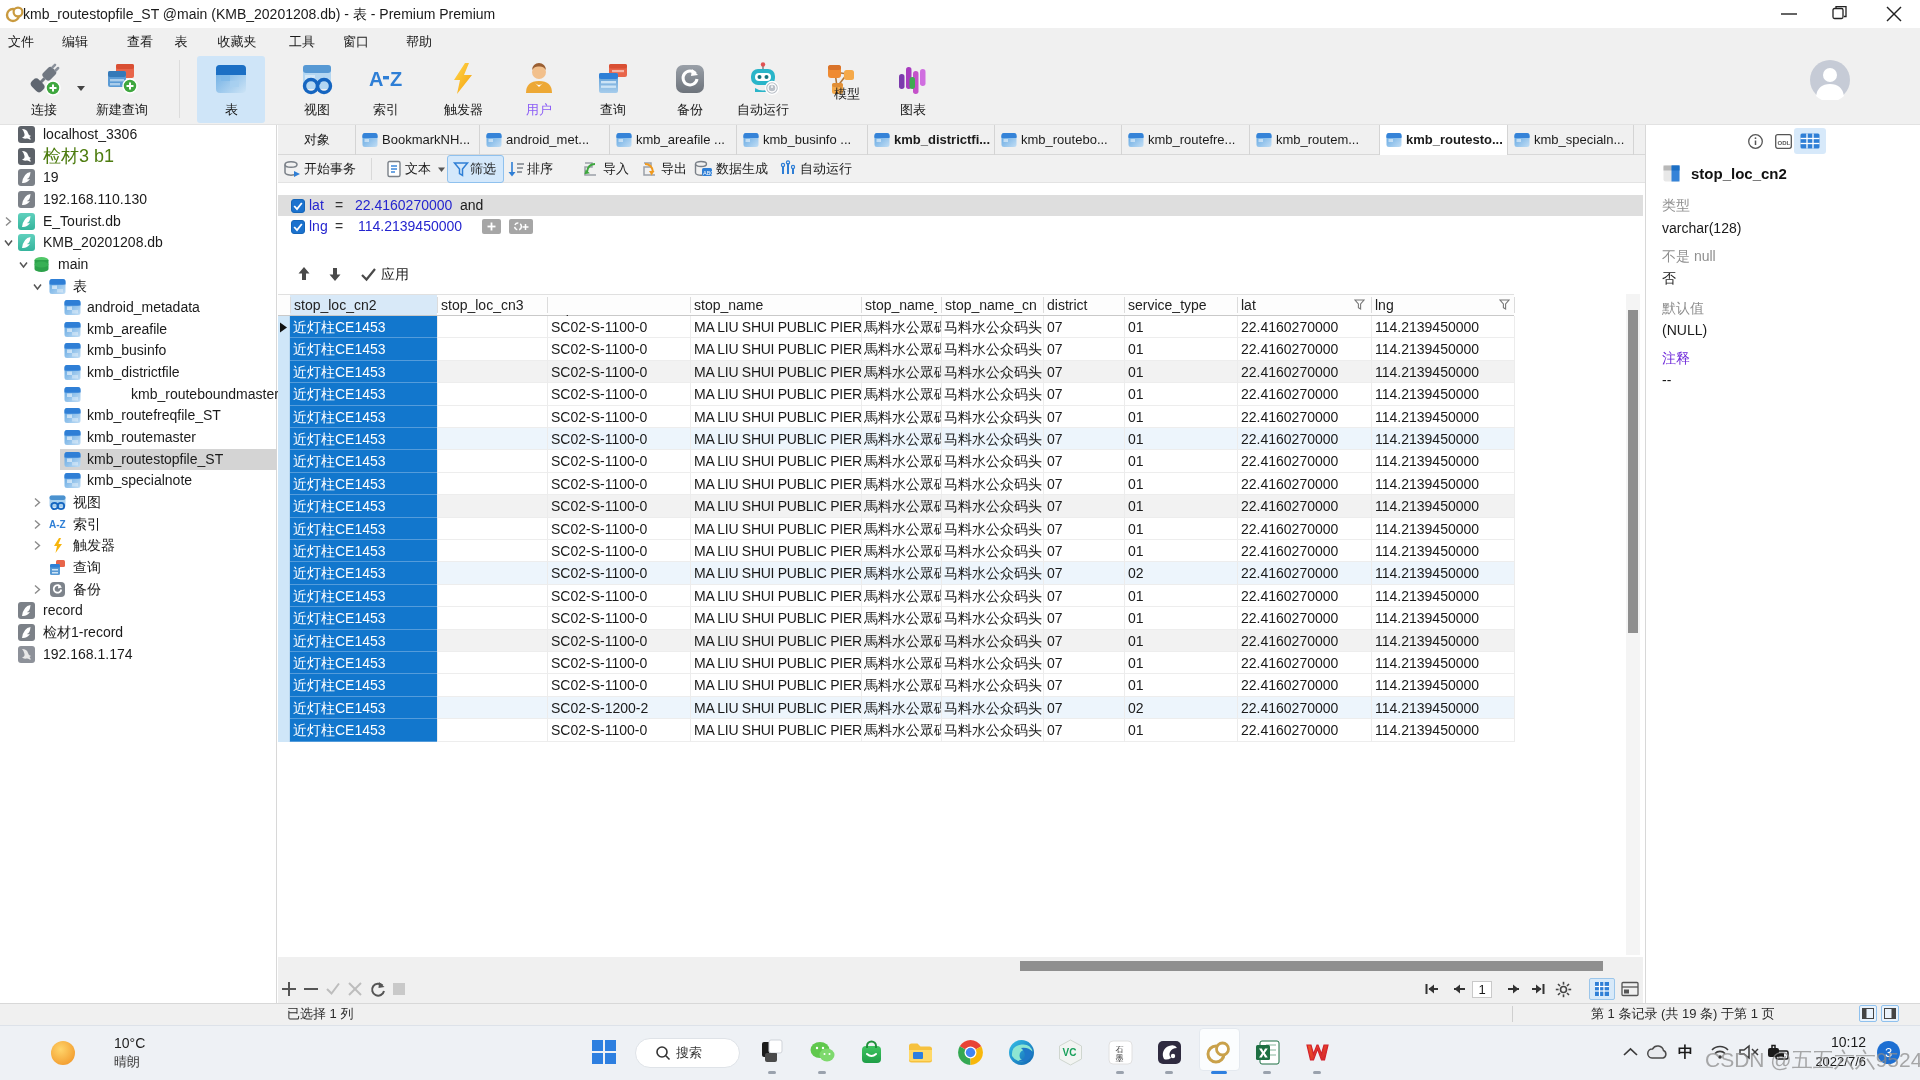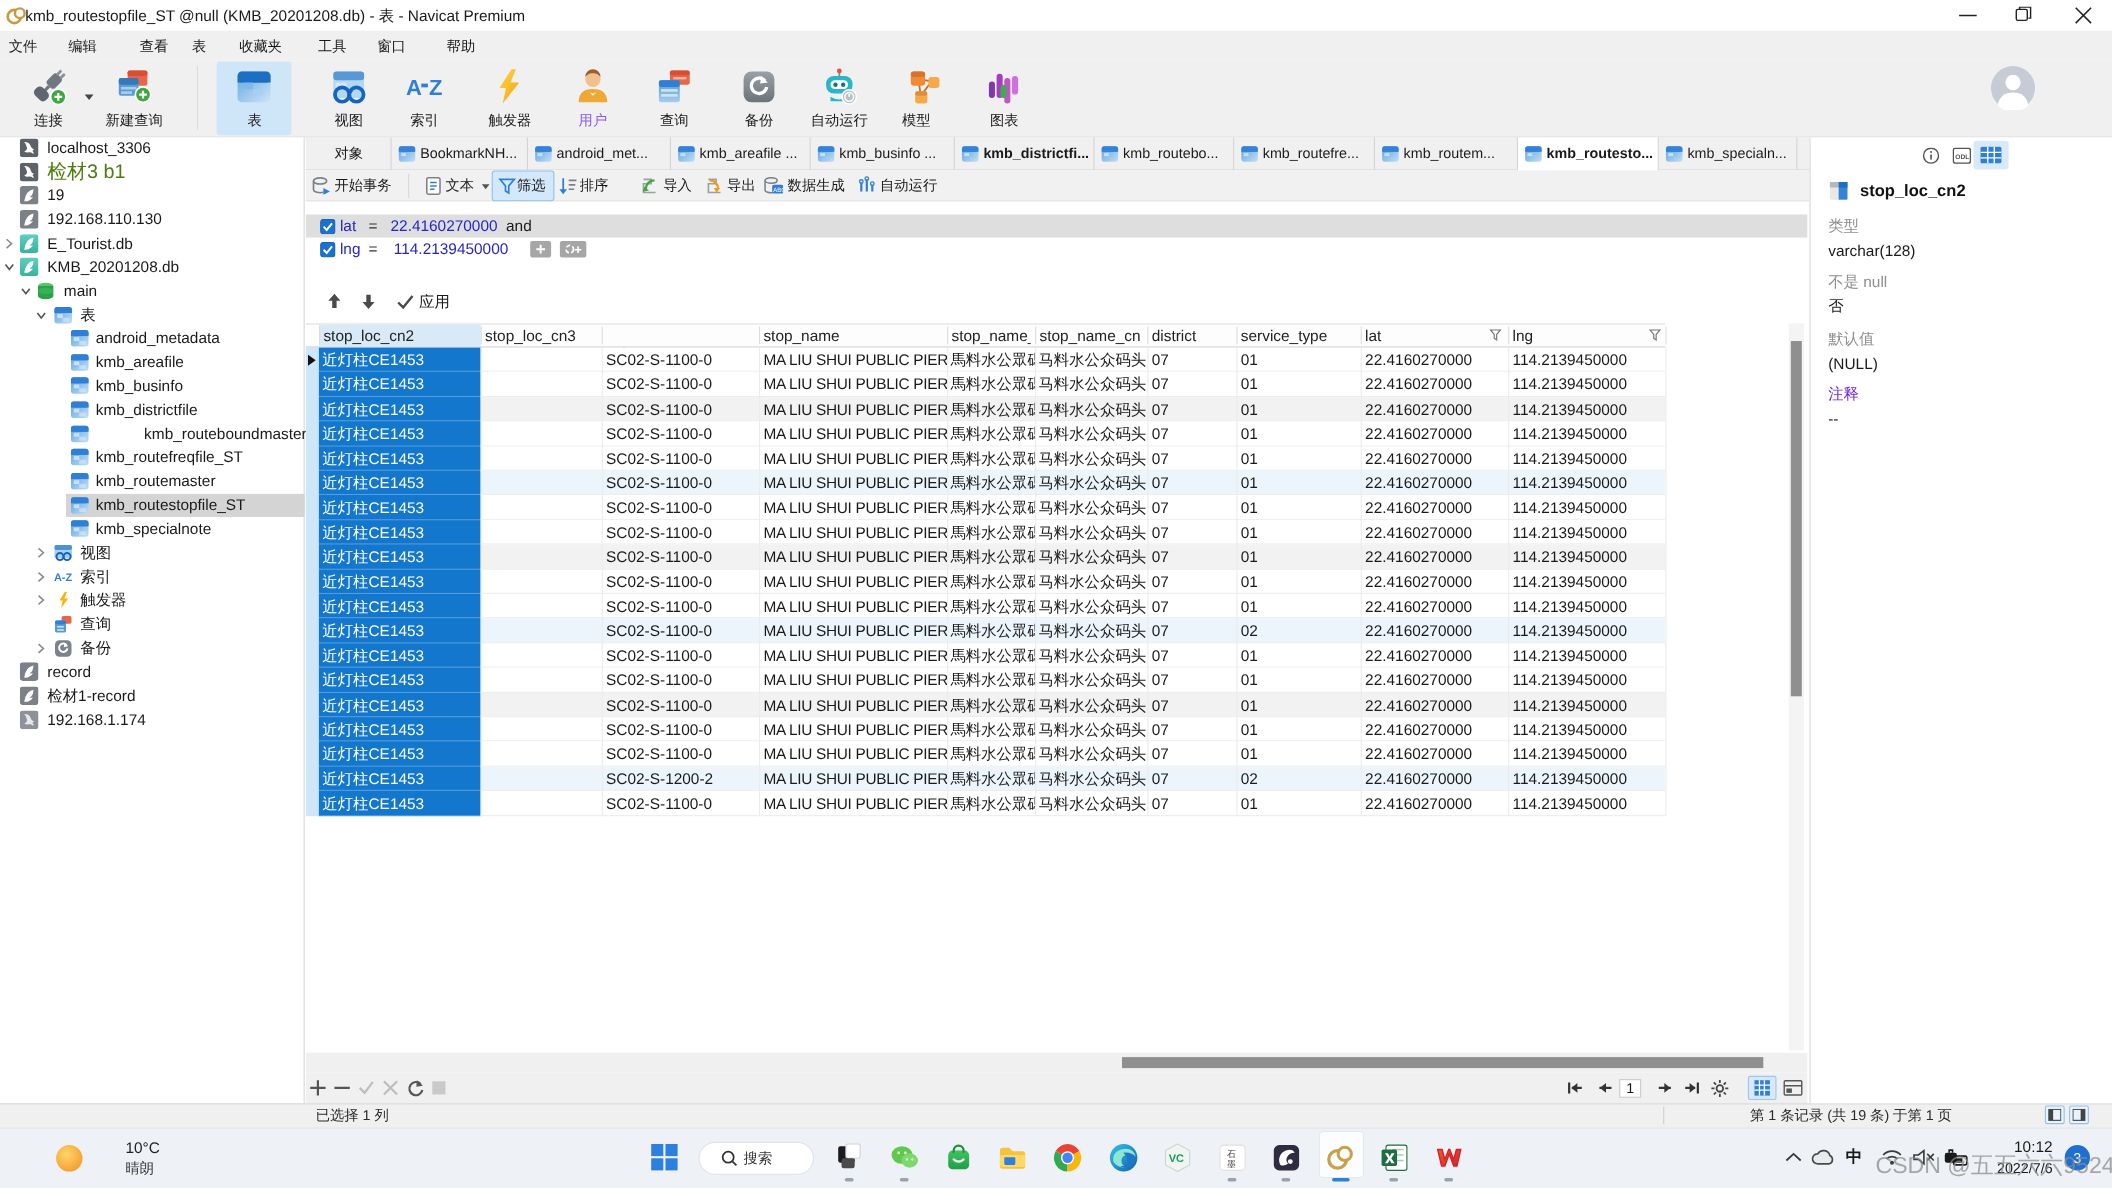--- a/index.html
+++ b/index.html
@@ -3,21 +3,21 @@
 *{margin:0;padding:0;box-sizing:border-box;}
 html,body{width:1920px;height:1080px;overflow:hidden;}
 body{font-family:"Liberation Sans",sans-serif;position:relative;background:#fff;}
 .ab{position:absolute;}
 </style></head><body>
 <div style="position:absolute;left:0px;top:0px;width:1920px;height:28px;background:#ffffff;"></div>
 <svg class="ab" style="left:5px;top:4px" width="20" height="20" viewBox="0 0 20 20">
     <circle cx="8" cy="11" r="6" fill="none" stroke="#c99a3f" stroke-width="2.4"></circle>
     <circle cx="13" cy="8" r="4.4" fill="#fff" stroke="#c99a3f" stroke-width="2.2"></circle>
   </svg>
-<div style="position:absolute;left:23px;top:0px;width:700px;height:28px;font-size:14px;line-height:28px;color:#1a1a1a;text-align:left;white-space:nowrap;overflow:hidden;">kmb_routestopfile_ST @null (KMB_20201208.db) - 表 - Navicat Premium</div>
+<div style="position:absolute;left:23px;top:0px;width:700px;height:28px;font-size:14px;line-height:28px;color:#1a1a1a;text-align:left;white-space:nowrap;overflow:hidden;">kmb_routestopfile_ST @main (KMB_20201208.db) - 表 - Premium Premium</div>
 <svg class="ab" style="left:1779px;top:6px" width="130" height="16" viewBox="0 0 130 16">
     <line x1="2" y1="8" x2="18" y2="8" stroke="#222" stroke-width="1.4"></line>
     <rect x="54" y="2.5" width="10" height="10" rx="1.5" fill="none" stroke="#222" stroke-width="1.3"></rect>
     <path d="M 57 2.5 v -2 h 10 v 10 h -2" fill="none" stroke="#222" stroke-width="1.3"></path>
     <line x1="108" y1="1" x2="122" y2="15" stroke="#222" stroke-width="1.4"></line>
     <line x1="122" y1="1" x2="108" y2="15" stroke="#222" stroke-width="1.4"></line>
   </svg>
 <div style="position:absolute;left:0px;top:28px;width:1920px;height:27px;background:#f0f0f0;"></div>
 <div style="position:absolute;left:2px;top:28px;width:38px;height:27px;font-size:13px;line-height:27px;color:#1a1a1a;text-align:center;white-space:nowrap;overflow:hidden;">文件</div>
 <div style="position:absolute;left:56px;top:28px;width:38px;height:27px;font-size:13px;line-height:27px;color:#1a1a1a;text-align:center;white-space:nowrap;overflow:hidden;">编辑</div>
@@ -148,21 +148,21 @@
 <svg class="ab" style="left:822px;top:61px" width="36" height="36" viewBox="0 0 36 36">
     <line x1="13" y1="11" x2="25" y2="13" stroke="#b0763a" stroke-width="1.6"></line>
     <line x1="13" y1="11" x2="15" y2="26" stroke="#b0763a" stroke-width="1.6"></line>
     <line x1="25" y1="13" x2="15" y2="26" stroke="#b0763a" stroke-width="1.6"></line>
     <rect x="6" y="4" width="13" height="13" rx="3" fill="#ef8b32"></rect>
     <rect x="6" y="4" width="13" height="5" rx="2.5" fill="#d9732a"></rect>
     <rect x="22" y="9" width="10" height="10" rx="2.5" fill="#f5a949"></rect>
     <rect x="10" y="22" width="11" height="11" rx="2.5" fill="#f5a949"></rect>
     <rect x="10" y="22" width="11" height="4" rx="2" fill="#e08e36"></rect>
   </svg>
-<div style="position:absolute;left:820px;top:100px;width:40px;height:20px;font-size:13px;line-height:20px;color:#1a1a1a;text-align:left;white-space:nowrap;overflow:hidden;">模型</div>
+<div style="position:absolute;left:820px;top:84px;width:40px;height:20px;font-size:13px;line-height:20px;color:#1a1a1a;text-align:right;white-space:nowrap;overflow:hidden;">模型</div>
 <svg class="ab" style="left:895px;top:61px" width="36" height="36" viewBox="0 0 36 36">
     <rect x="4" y="13" width="5.5" height="15" rx="2.7" fill="#7c3aad"></rect>
     <rect x="11" y="6" width="5.5" height="22" rx="2.7" fill="#a83bbf"></rect>
     <rect x="18" y="10" width="5.5" height="23" rx="2.7" fill="#c452c9"></rect>
     <rect x="25" y="8" width="5.5" height="17" rx="2.7" fill="#d06ee0"></rect>
     <rect x="14.5" y="16" width="5.5" height="12" rx="2.7" fill="#3faa52"></rect>
   </svg>
 <div style="position:absolute;left:893px;top:100px;width:40px;height:20px;font-size:13px;line-height:20px;color:#1a1a1a;text-align:center;white-space:nowrap;overflow:hidden;">图表</div>
 <svg class="ab" style="left:1810px;top:60px" width="40" height="40">
     <circle cx="20" cy="20" r="20" fill="#c6cbd6"></circle>

